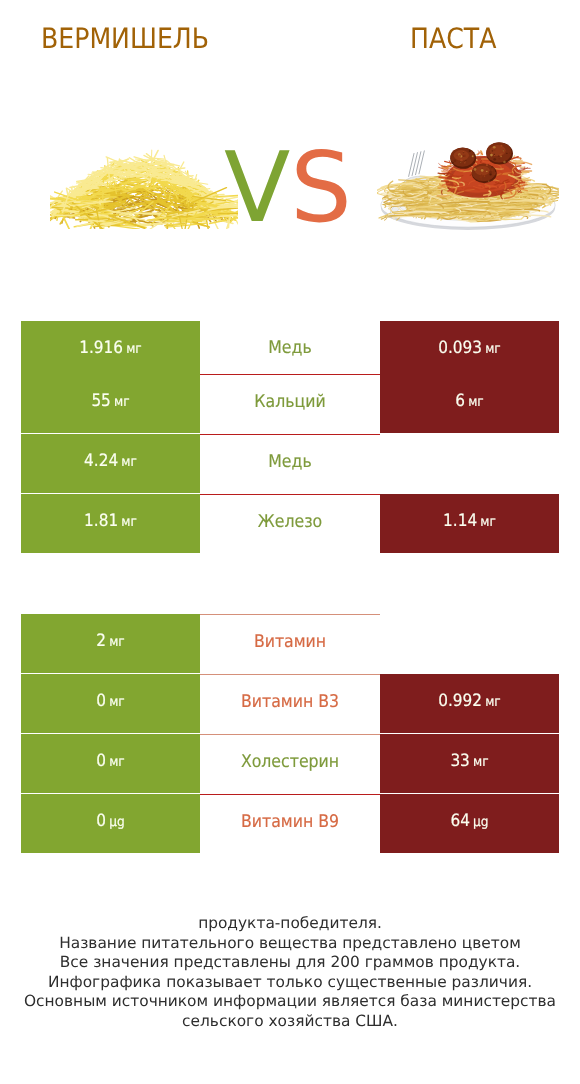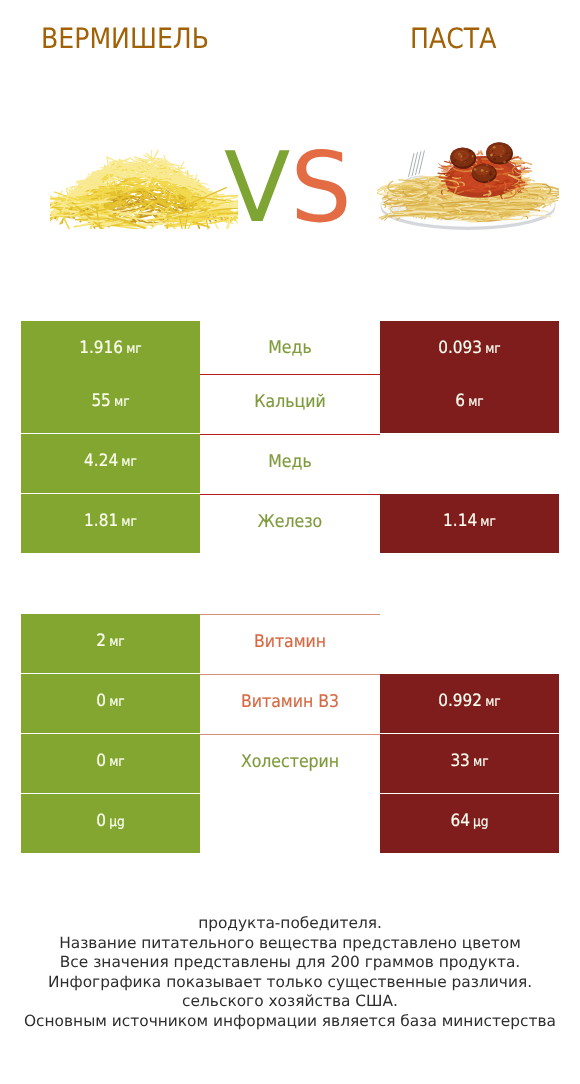--- a/index.html
+++ b/index.html
@@ -2121,27 +2121,30 @@
           <span class="nut g">Холестерин</span>
         </div>
         <div class="cell cr orange">
           <span class="val">33<span class="u">мг</span></span>
         </div>
       </div>
       <div class="row" style="top: 480px; height: 59px;">
         <div class="cell cl green">
           <span class="val">0<span class="u">µg</span></span>
         </div>
+        <div class="cell cm bt">
+          <span class="nut o">Витамин B9</span>
+        </div>
         <div class="cell cr orange">
           <span class="val">64<span class="u">µg</span></span>
         </div>
       </div>
     </div>
 
   <div class="footer" id="footer">
       <div>продукта-победителя.</div>
       <div>Название питательного вещества представлено цветом</div>
       <div>Все значения представлены для 200 граммов продукта.</div>
       <div>Инфографика показывает только существенные различия.</div>
+      <div>Основным источником информации является база министерства</div>
       <div>сельского хозяйства США.</div>
-      <div>Основным источником информации является база министерства</div>
     </div>
 </div>
 
 </body></html>

